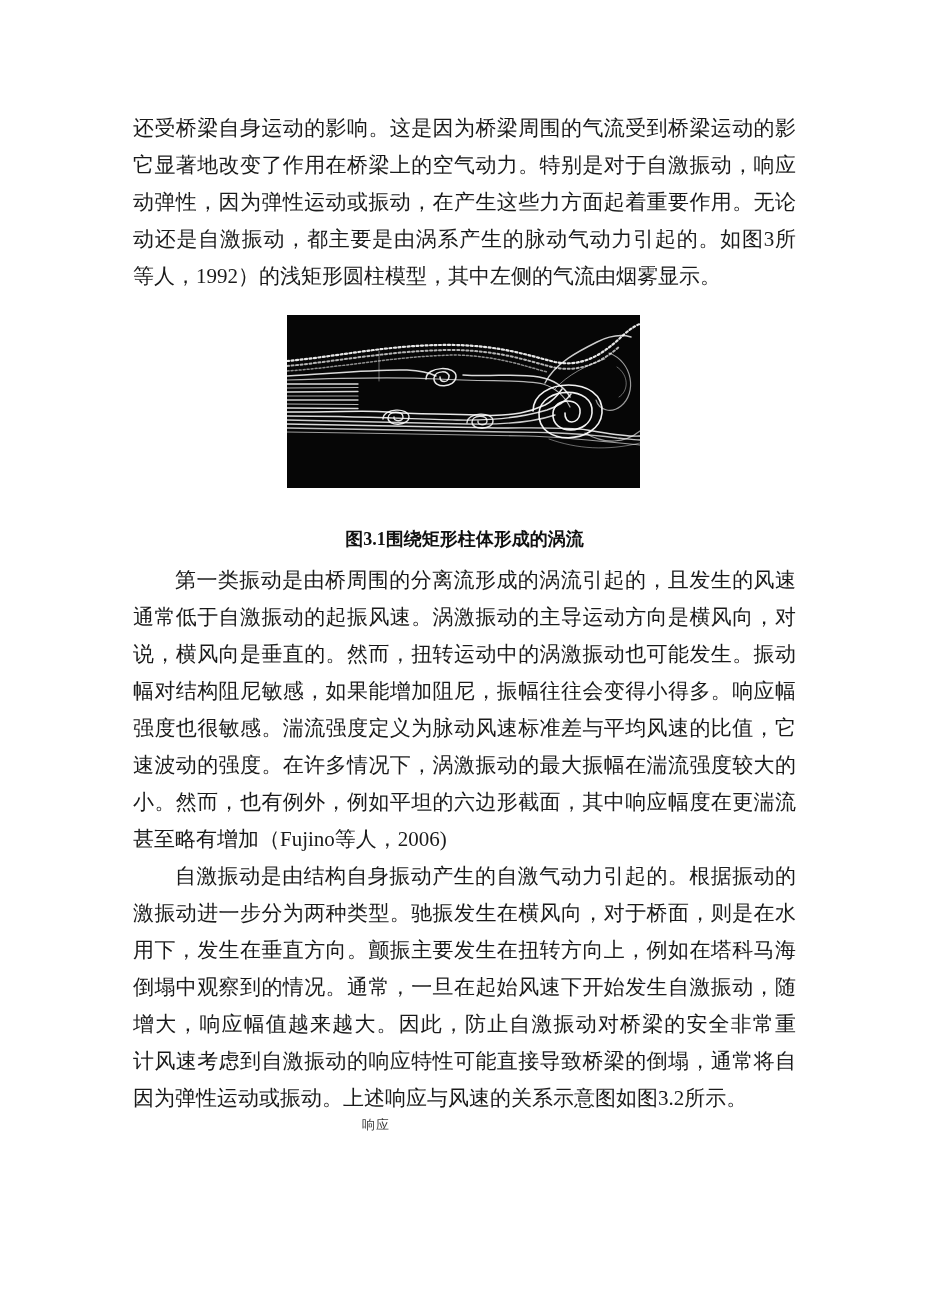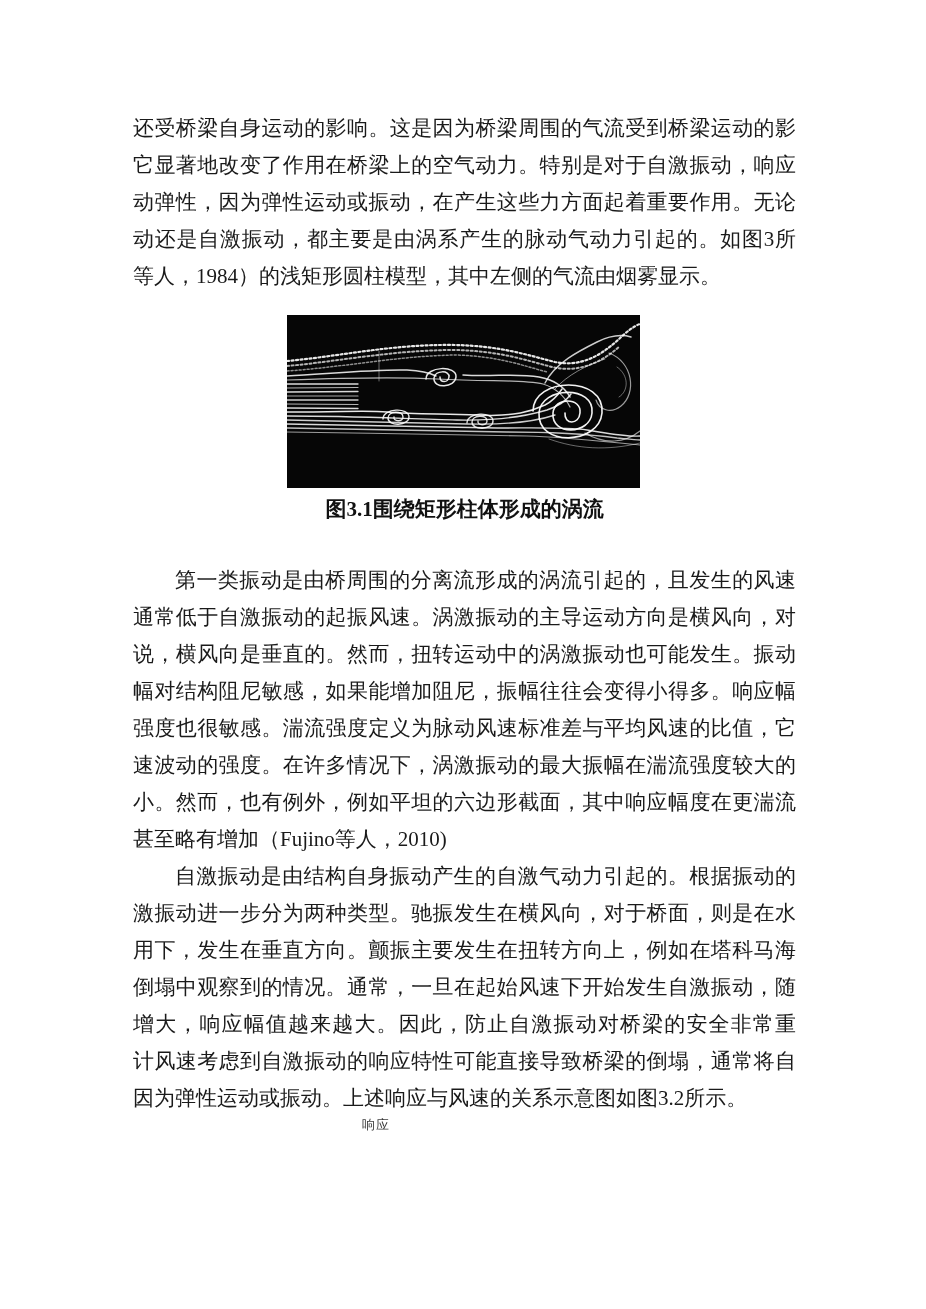--- a/index.html
+++ b/index.html
@@ -39,24 +39,24 @@
     top: 315px;
     width: 353px;
     height: 173px;
     background: #060606;
   }
   .figure-wrap svg { display: block; width: 353px; height: 173px; }
   .figure-caption {
     position: absolute;
     left: 133px;
     width: 663px;
-    top: 497px;
+    top: 527px;
     text-align: center;
     font-weight: bold;
-    font-size: 21px;
+    font-size: 18px;
     line-height: 24px;
     color: #111111;
   }
   .next-figure-label {
     position: absolute;
     left: 362px;
     top: 1116px;
     font-size: 13px;
     line-height: 18px;
     color: #3c3c3c;
@@ -66,21 +66,21 @@
 </head>
 <body>
 
 <div class="page">
 
   <div class="text-block" style="top:110px">
     <div class="ln">还受桥梁自身运动的影响。这是因为桥梁周围的气流受到桥梁运动的影响，因此，</div>
     <div class="ln">它显著地改变了作用在桥梁上的空气动力。特别是对于自激振动，响应也称为气</div>
     <div class="ln">动弹性，因为弹性运动或振动，在产生这些力方面起着重要作用。无论是涡激振</div>
     <div class="ln">动还是自激振动，都主要是由涡系产生的脉动气动力引起的。如图3所示。1（Kubo</div>
-    <div class="ln ln-last">等人，1984）的浅矩形圆柱模型，其中左侧的气流由烟雾显示。</div>
+    <div class="ln ln-last">等人，1992）的浅矩形圆柱模型，其中左侧的气流由烟雾显示。</div>
   </div>
 
   <div class="figure-wrap">
     <svg viewBox="0 0 353 173" xmlns="http://www.w3.org/2000/svg">
       <defs>
         <filter id="soft" x="-10%" y="-10%" width="120%" height="120%">
           <feGaussianBlur stdDeviation="0.4"></feGaussianBlur>
         </filter>
       </defs>
       <rect x="0" y="0" width="353" height="173" fill="#060606"></rect>
@@ -132,21 +132,21 @@
   <div class="figure-caption">图3.1围绕矩形柱体形成的涡流</div>
 
   <div class="text-block" style="top:562px">
     <div class="ln ln-indent">第一类振动是由桥周围的分离流形成的涡流引起的，且发生的风速范围有限，</div>
     <div class="ln">通常低于自激振动的起振风速。涡激振动的主导运动方向是横风向，对于桥面来</div>
     <div class="ln">说，横风向是垂直的。然而，扭转运动中的涡激振动也可能发生。振动的最大振</div>
     <div class="ln">幅对结构阻尼敏感，如果能增加阻尼，振幅往往会变得小得多。响应幅值对湍流</div>
     <div class="ln">强度也很敏感。湍流强度定义为脉动风速标准差与平均风速的比值，它代表了风</div>
     <div class="ln">速波动的强度。在许多情况下，涡激振动的最大振幅在湍流强度较大的流动中减</div>
     <div class="ln">小。然而，也有例外，例如平坦的六边形截面，其中响应幅度在更湍流的流动中</div>
-    <div class="ln ln-last">甚至略有增加（Fujino等人，2010)</div>
+    <div class="ln ln-last">甚至略有增加（Fujino等人，2006)</div>
   </div>
 
   <div class="text-block" style="top:858px">
     <div class="ln ln-indent">自激振动是由结构自身振动产生的自激气动力引起的。根据振动的方向，自</div>
     <div class="ln">激振动进一步分为两种类型。驰振发生在横风向，对于桥面，则是在水平风的作</div>
     <div class="ln">用下，发生在垂直方向。颤振主要发生在扭转方向上，例如在塔科马海峡大桥的</div>
     <div class="ln">倒塌中观察到的情况。通常，一旦在起始风速下开始发生自激振动，随着风速的</div>
     <div class="ln">增大，响应幅值越来越大。因此，防止自激振动对桥梁的安全非常重要。容许设</div>
     <div class="ln">计风速考虑到自激振动的响应特性可能直接导致桥梁的倒塌，通常将自激振动设</div>
     <div class="ln ln-last">因为弹性运动或振动。上述响应与风速的关系示意图如图3.2所示。</div>

